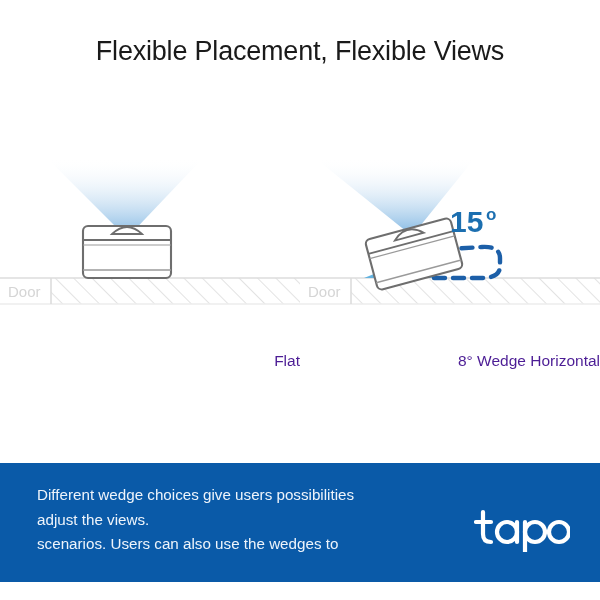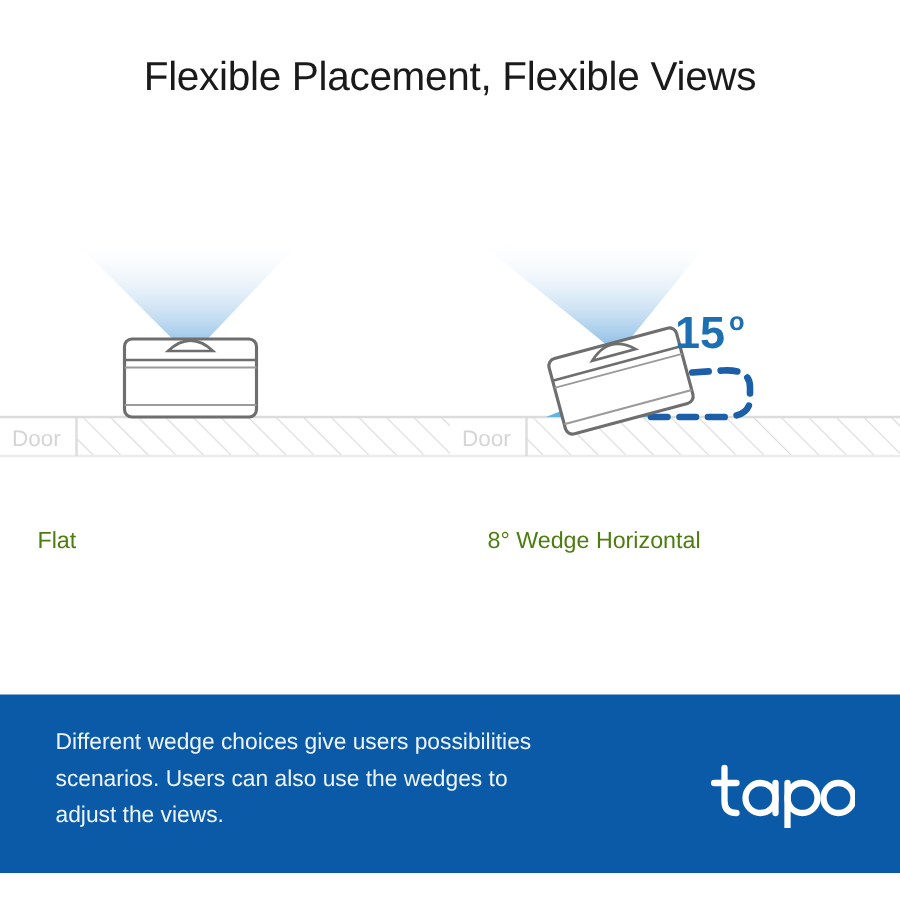--- a/index.html
+++ b/index.html
@@ -18,22 +18,22 @@
   }
 
   
   .panel{position:absolute;top:150px;width:300px;height:180px;}
   .panel.left{left:0;}
   .panel.right{left:300px;}
 
   .scene{position:absolute;left:0;top:0;width:300px;height:180px;}
 
   .caption{
-    position:absolute;top:352px;width:300px;text-align:left;
-    font-size:15.5px;color:#4d7c0f;white-space:nowrap;margin-left:25px;
+    position:absolute;top:352px;width:300px;text-align:right;
+    font-size:15.5px;color:#4c1d95;white-space:nowrap;
   }
   .caption.left{left:0;}
   .caption.right{left:300px;}
 
   
   .banner{
     position:absolute;left:0;top:463px;width:600px;height:119px;
     background:#0a5aa8;
   }
   .banner-text{
@@ -128,22 +128,22 @@
         <text x="150" y="82" font-family="Liberation Sans, sans-serif" font-size="30" font-weight="600" fill="#1c6fb0">15</text>
         <text x="186" y="70" font-family="Liberation Sans, sans-serif" font-size="17" font-weight="600" fill="#1c6fb0">o</text>
       </g>
     </svg>
   </div>
   <div class="caption right">8° Wedge Horizontal</div>
 
   <div class="banner">
     <div class="banner-text">
       <span class="ln">Different wedge choices give users possibilities</span>
+      <span class="ln">adjust the views.</span>
       <span class="ln">scenarios. Users can also use the wedges to</span>
-      <span class="ln">adjust the views.</span>
     </div>
   </div>
 
   <svg class="logo" viewBox="0 0 96 44">
     <g fill="none" stroke="#ffffff" stroke-width="4.2" stroke-linecap="round">
 
       <path d="M9 4 L9 26 Q9 34 17 34"></path>
       <path d="M2 14 L17 14"></path>
 
       <circle cx="33" cy="24" r="10"></circle>

